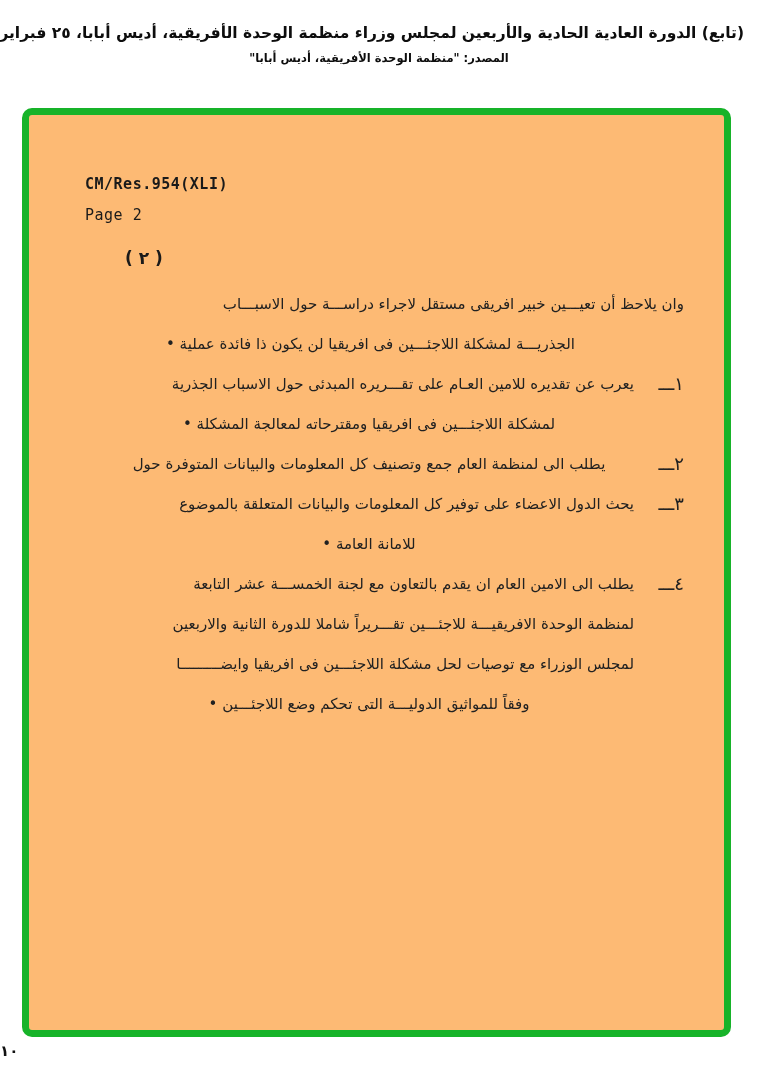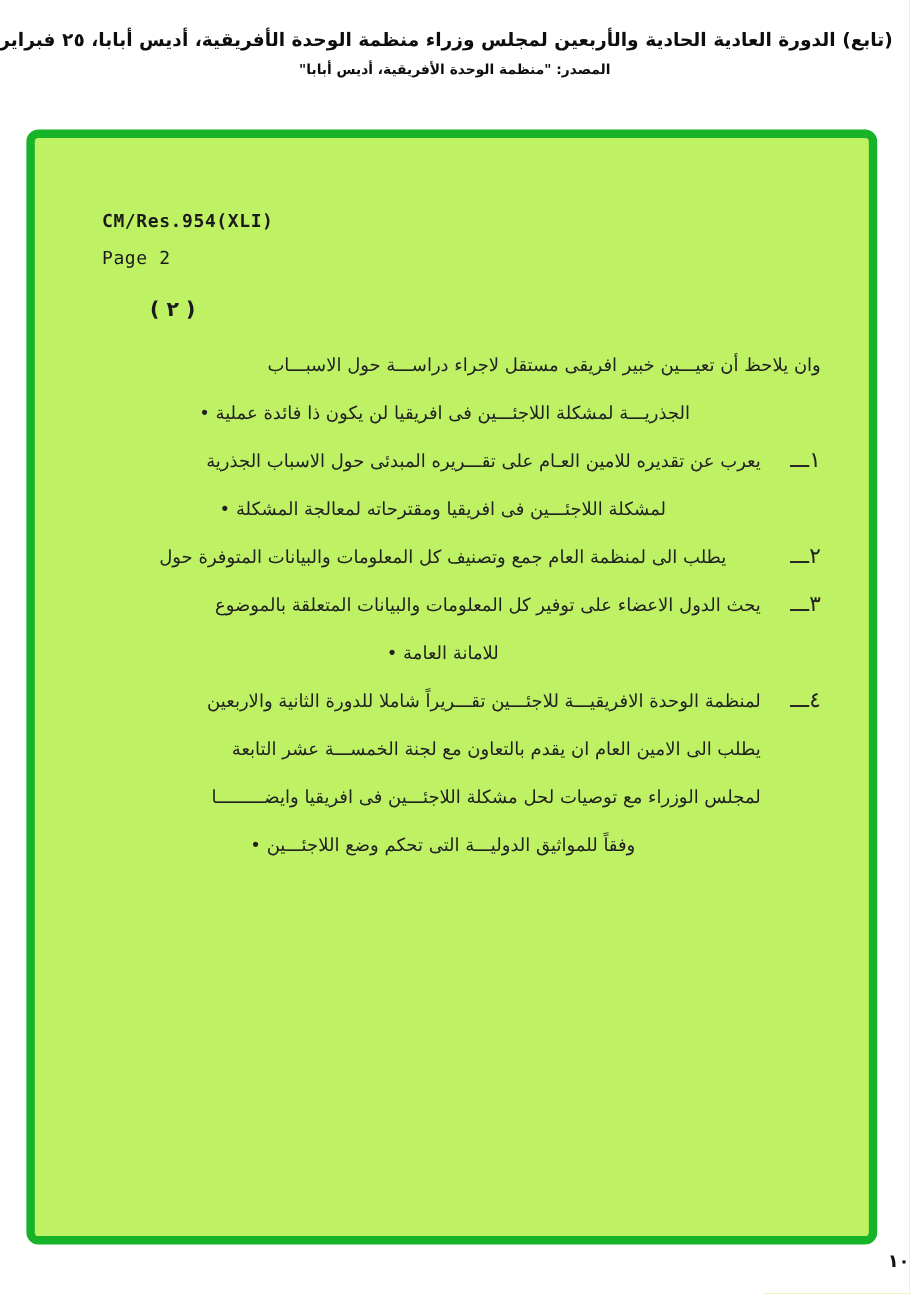--- a/index.html
+++ b/index.html
@@ -42,21 +42,21 @@
   
   .highlight-box {
     position: absolute;
     left: 22px;
     top: 108px;
     width: 709px;
     height: 929px;
     box-sizing: border-box;
     border: 7px solid #17b329;
     border-radius: 10px;
-    background: #bef264;
+    background: #fdba74;
   }
 
   
   .doc-content {
     position: relative;
     direction: rtl;
     padding: 60px 40px 0 28px;
     color: #212121;
   }
   .doc-ref {
@@ -124,21 +124,21 @@
     min-width: 0;
     margin-left: 47px;
   }
 
   
   .page-footer {
     position: absolute;
     top: 1042px;
     left: 0;
     width: 758px;
-    text-align: right;
+    text-align: left;
     font-size: 15px;
     font-weight: bold;
     color: #111111;
   }
 </style>
 </head>
 <body>
 
 <div class="top-header">
   <div class="session-line">(تابع)  الدورة العادية الحادية والأربعين لمجلس وزراء منظمة الوحدة الأفريقية، أديس أبابا، ٢٥ فبراير – ٤ مارس ١٩٨٥</div>
@@ -180,22 +180,22 @@
         <div class="item-num">٣ـــ</div>
         <div class="item-lines">
           <div class="line">يحث الدول  الاعضاء على توفير كل المعلومات  والبيانات المتعلقة بالموضوع</div>
           <div class="line">للامانة العامة •</div>
         </div>
       </div>
 
       <div class="item">
         <div class="item-num">٤ـــ</div>
         <div class="item-lines">
+          <div class="line">يطلب  الى  الامين العام ان يقدم  بالتعاون مع لجنة الخمســـة عشر التابعة</div>
           <div class="line">لمنظمة الوحدة الافريقيـــة للاجئـــين تقـــريراً  شاملا للدورة الثانية والاربعين</div>
-          <div class="line">يطلب  الى  الامين العام ان يقدم  بالتعاون مع لجنة الخمســـة عشر التابعة</div>
           <div class="line">لمجلس الوزراء  مع  توصيات  لحل  مشكلة اللاجئـــين فى افريقيا  وايضـــــــــا</div>
           <div class="line">وفقاً للمواثيق  الدوليـــة التى تحكم وضع اللاجئـــين •</div>
         </div>
       </div>
 
     </div>
   </div>
 </div>
 
 <div class="page-footer">١٠</div>

